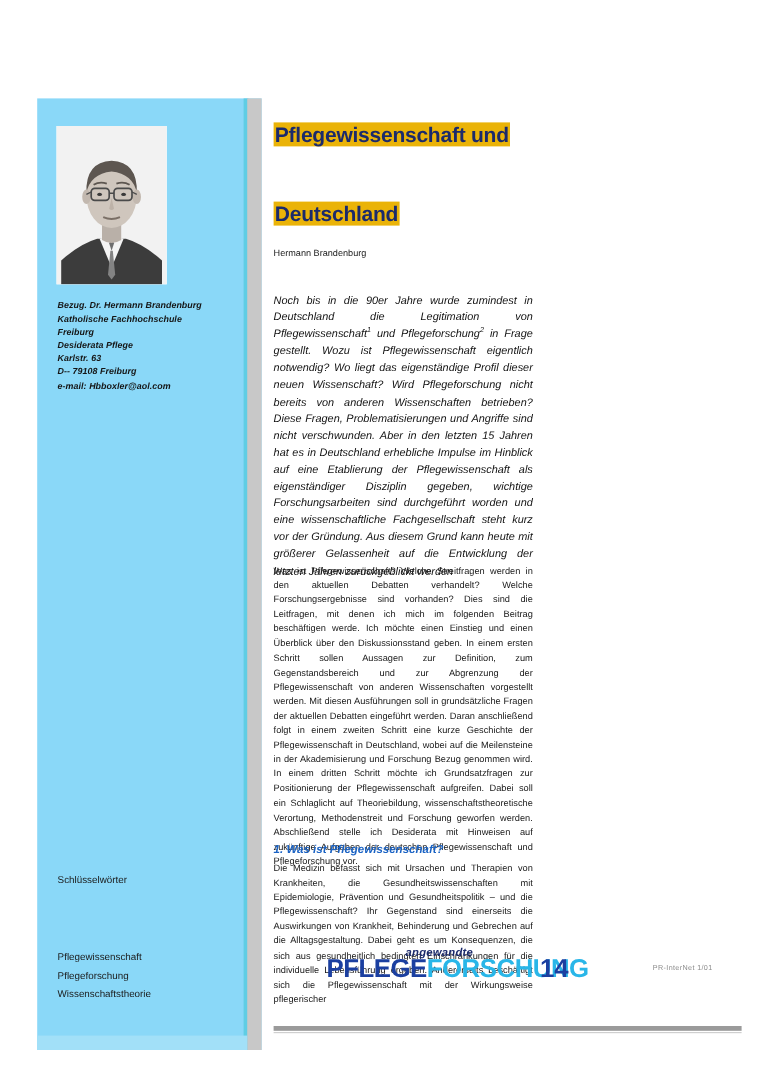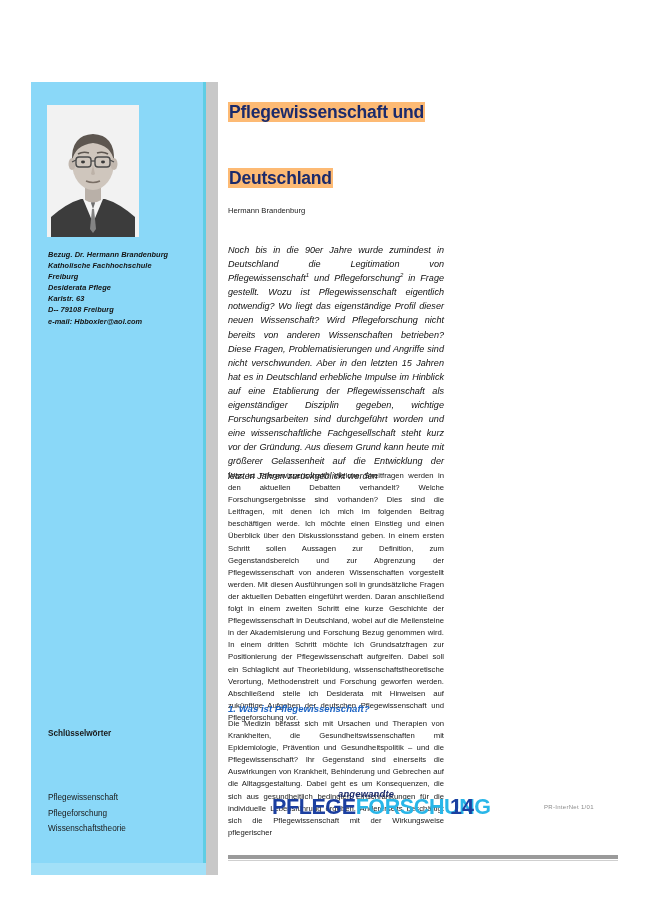--- a/index.html
+++ b/index.html
@@ -87,21 +87,21 @@
     letter-spacing: 0.05px;
   }
   .author-block div { white-space: nowrap; }
 
   .keywords-title {
     position: absolute;
     left: 48px;
     top: 729px;
     width: 150px;
     font-size: 8.2px;
-    font-weight: bold;
+    font-weight: normal;
     color: #1a1a1a;
   }
   .keywords-list {
     position: absolute;
     left: 48px;
     top: 790px;
     width: 150px;
     font-size: 8.2px;
     line-height: 15.5px;
     color: #1a1a1a;
@@ -112,21 +112,21 @@
     left: 228px;
     top: 84px;
     width: 290px;
     font-size: 17.5px;
     font-weight: bold;
     line-height: 33px;
     color: #1b2a6b;
     letter-spacing: -0.2px;
   }
   .title span.hl {
-    background: #fdba74;
+    background: #eab308;
     box-decoration-break: clone;
     -webkit-box-decoration-break: clone;
     padding: 0 1px;
   }
 
   .byline {
     position: absolute;
     left: 228px;
     top: 206px;
     width: 216px;

